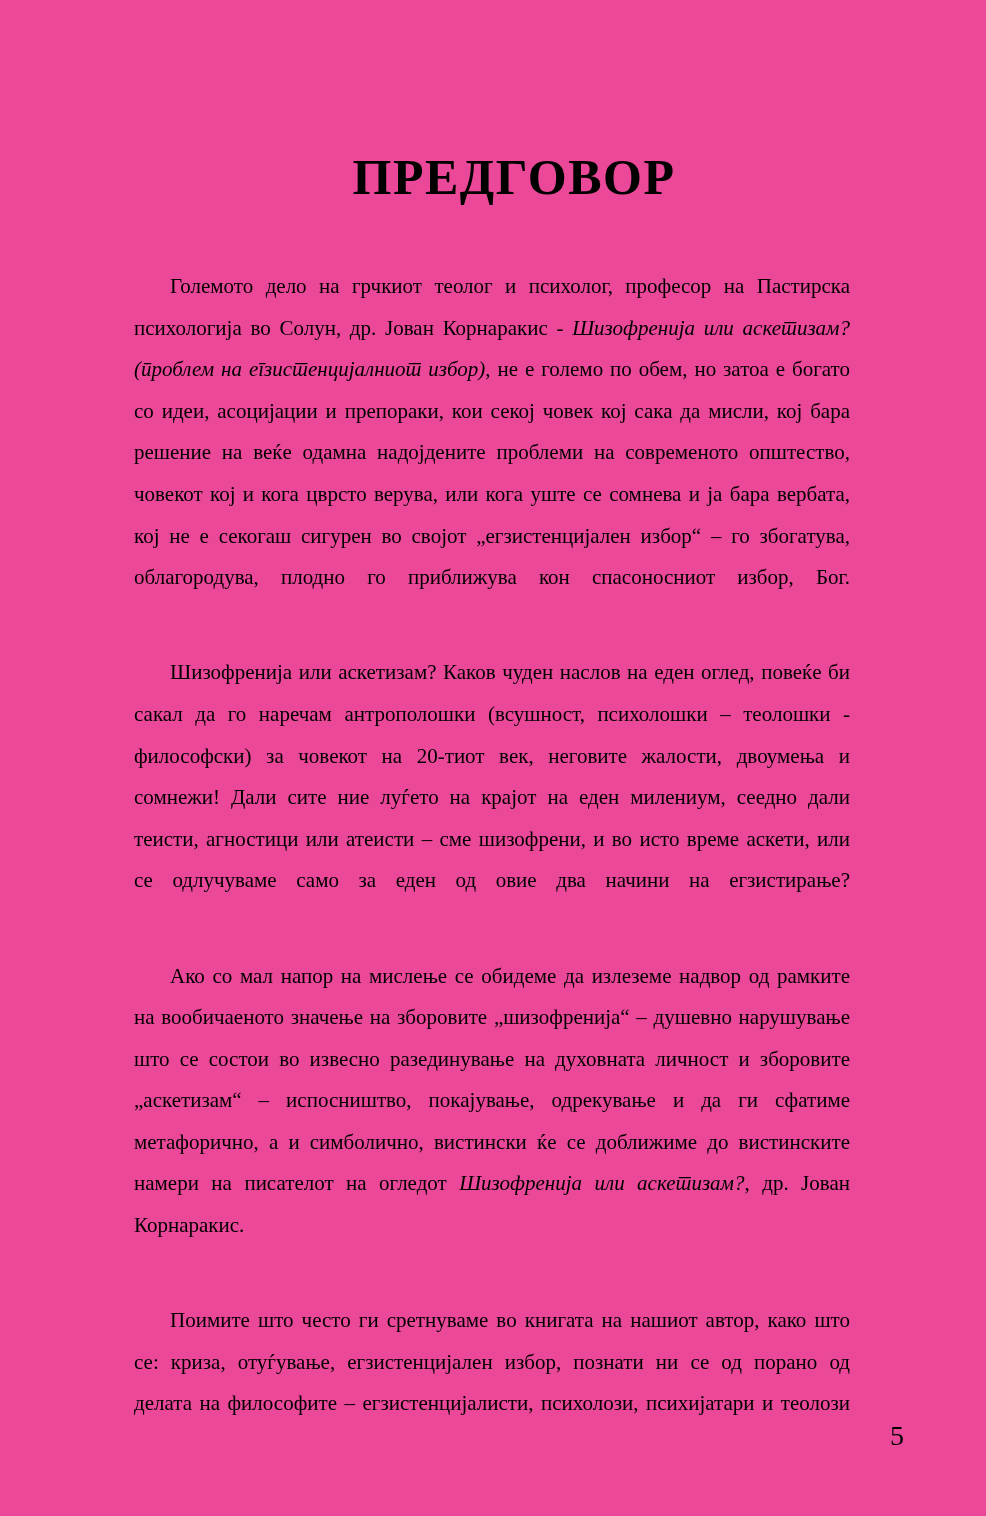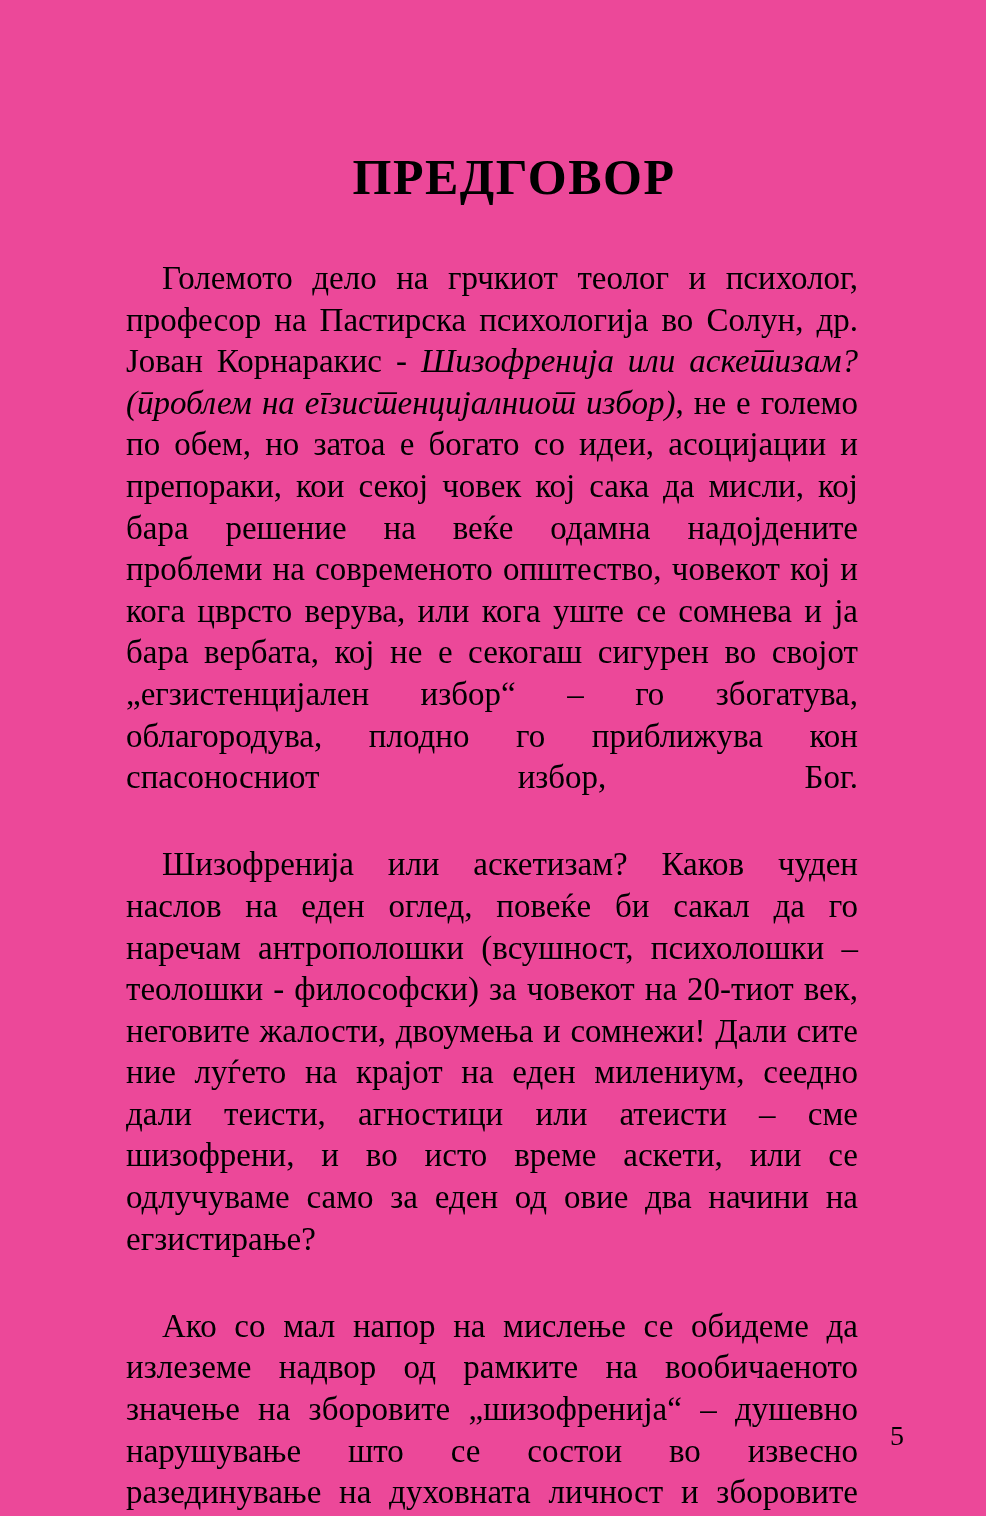--- a/index.html
+++ b/index.html
@@ -39,25 +39,25 @@
 
   
   .text-column {
     position: absolute;
     left: 122px;
     top: 254px;
     width: 740px;
   }
 
   .body-paragraph {
-    margin: 4px;
+    margin: 12px;
     text-align: justify;
     text-justify: inter-word;
     text-indent: 36px;
-    font-size: 33px;
+    font-size: 21px;
     line-height: 41.6px;
     word-spacing: 0.5px;
     hyphens: manual;
     -webkit-hyphens: manual;
   }
 
   .body-paragraph + .body-paragraph {
     margin-top: 0;
   }
 

